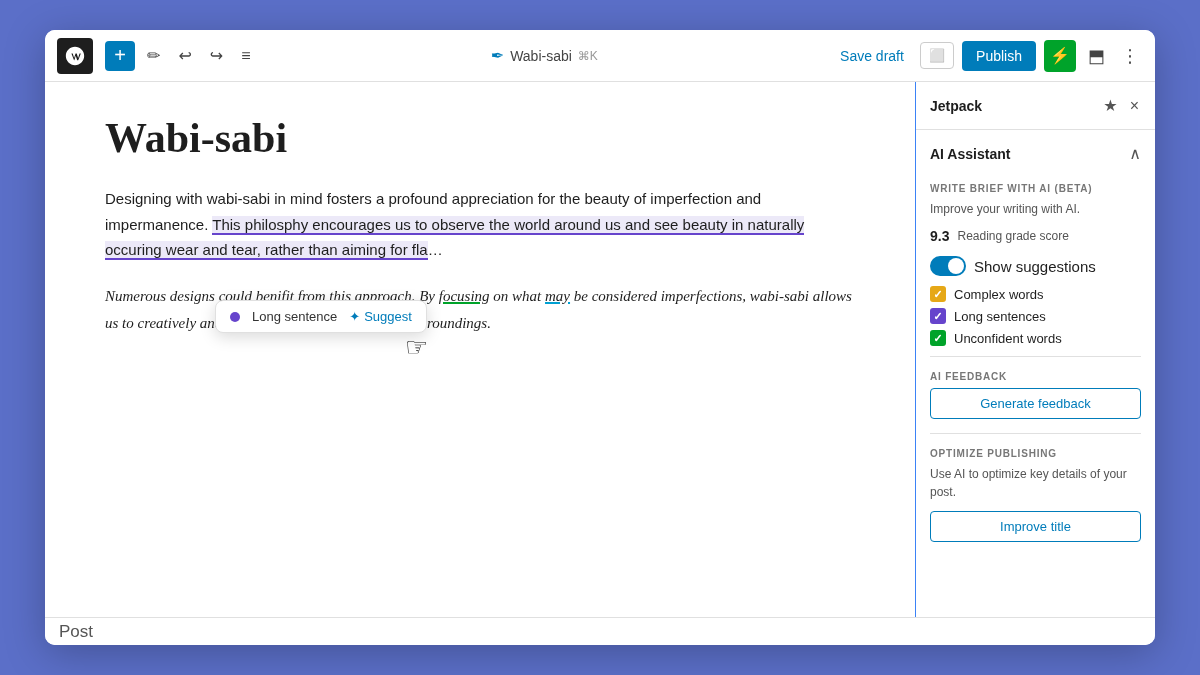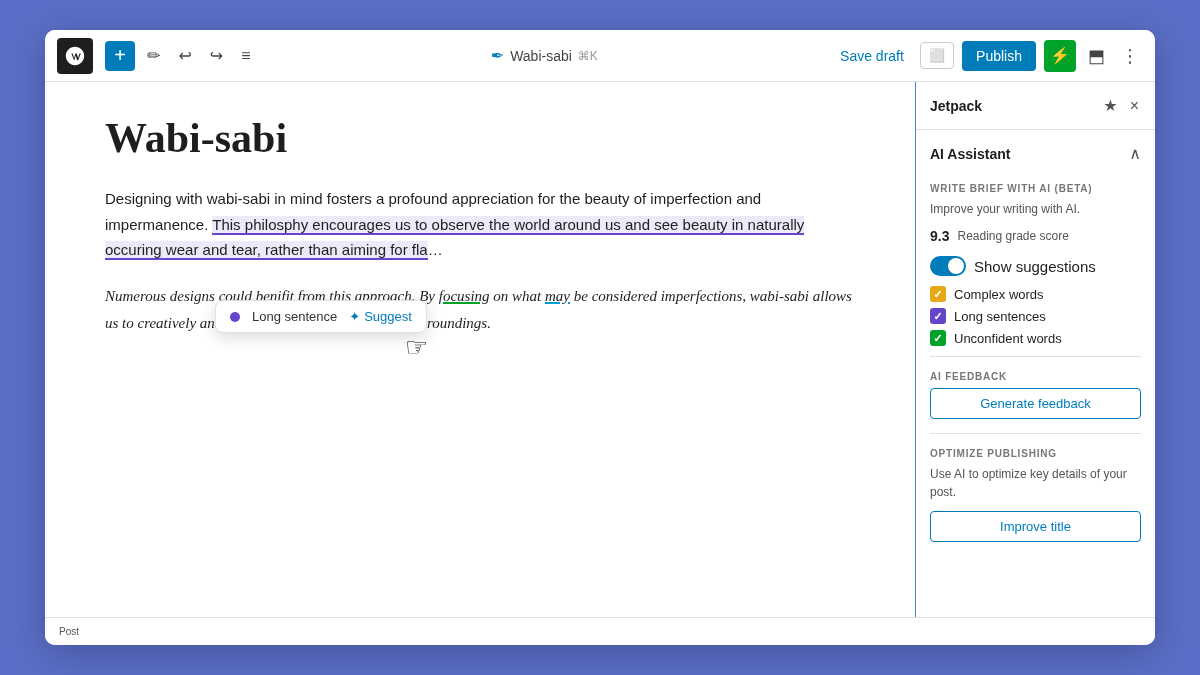--- a/index.html
+++ b/index.html
@@ -466,21 +466,21 @@
     }
 
     
     .status-bar {
       background: #fff;
       border-top: 1px solid #e0e0e0;
       height: 28px;
       display: flex;
       align-items: center;
       padding: 0 14px;
-      font-size: 10px;
+      font-size: 17px;
       color: #555;
     }
   </style>
 </head>
 <body>
 
 <div class="window">
 
   <div class="toolbar">
     <div class="wp-logo">

